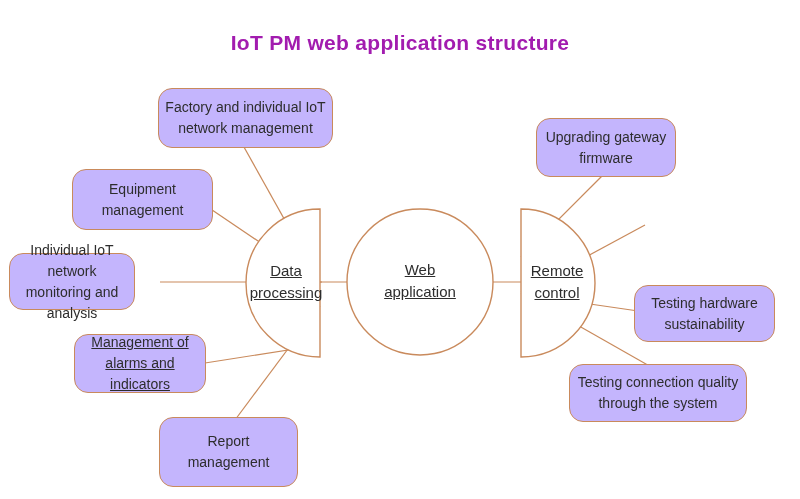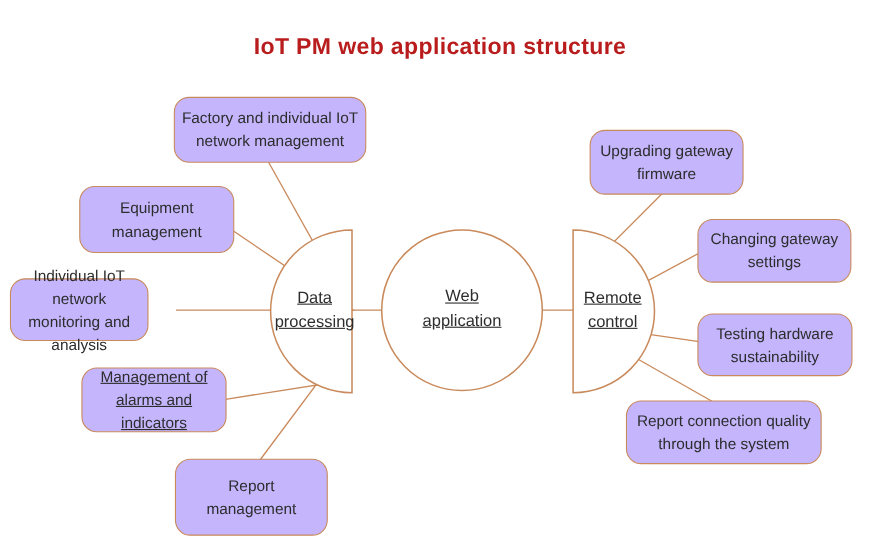--- a/index.html
+++ b/index.html
@@ -22,21 +22,21 @@
   }
   .title {
     position: absolute;
     top: 31px;
     left: 0;
     width: 100%;
     text-align: center;
     font-size: 21px;
     font-weight: 600;
     letter-spacing: 0.3px;
-    color: #b91c1c;
+    color: #a21caf;
   }
   svg.diagram-lines {
     position: absolute;
     top: 0; left: 0;
     width: 800px; height: 499px;
   }
   svg .connector {
     stroke: var(--outline);
     stroke-width: 1.2;
     fill: none;
@@ -115,25 +115,23 @@
 management</div>
   <div class="node b3">Individual IoT network
 monitoring and analysis</div>
   <div class="node b4">Management of
 alarms and indicators</div>
   <div class="node b5">Report
 management</div>
 
   <div class="node b6">Upgrading gateway
 firmware</div>
-  <div class="node b7">Changing gateway
-settings</div>
   <div class="node b8">Testing hardware
 sustainability</div>
-  <div class="node b9">Report connection quality
+  <div class="node b9">Testing connection quality
 through the system</div>
 
   <div class="hub-label hub-left">Data
 processing</div>
   <div class="hub-label hub-right">Remote
 control</div>
   <div class="center-label">Web
 application</div>
 
 </div>

